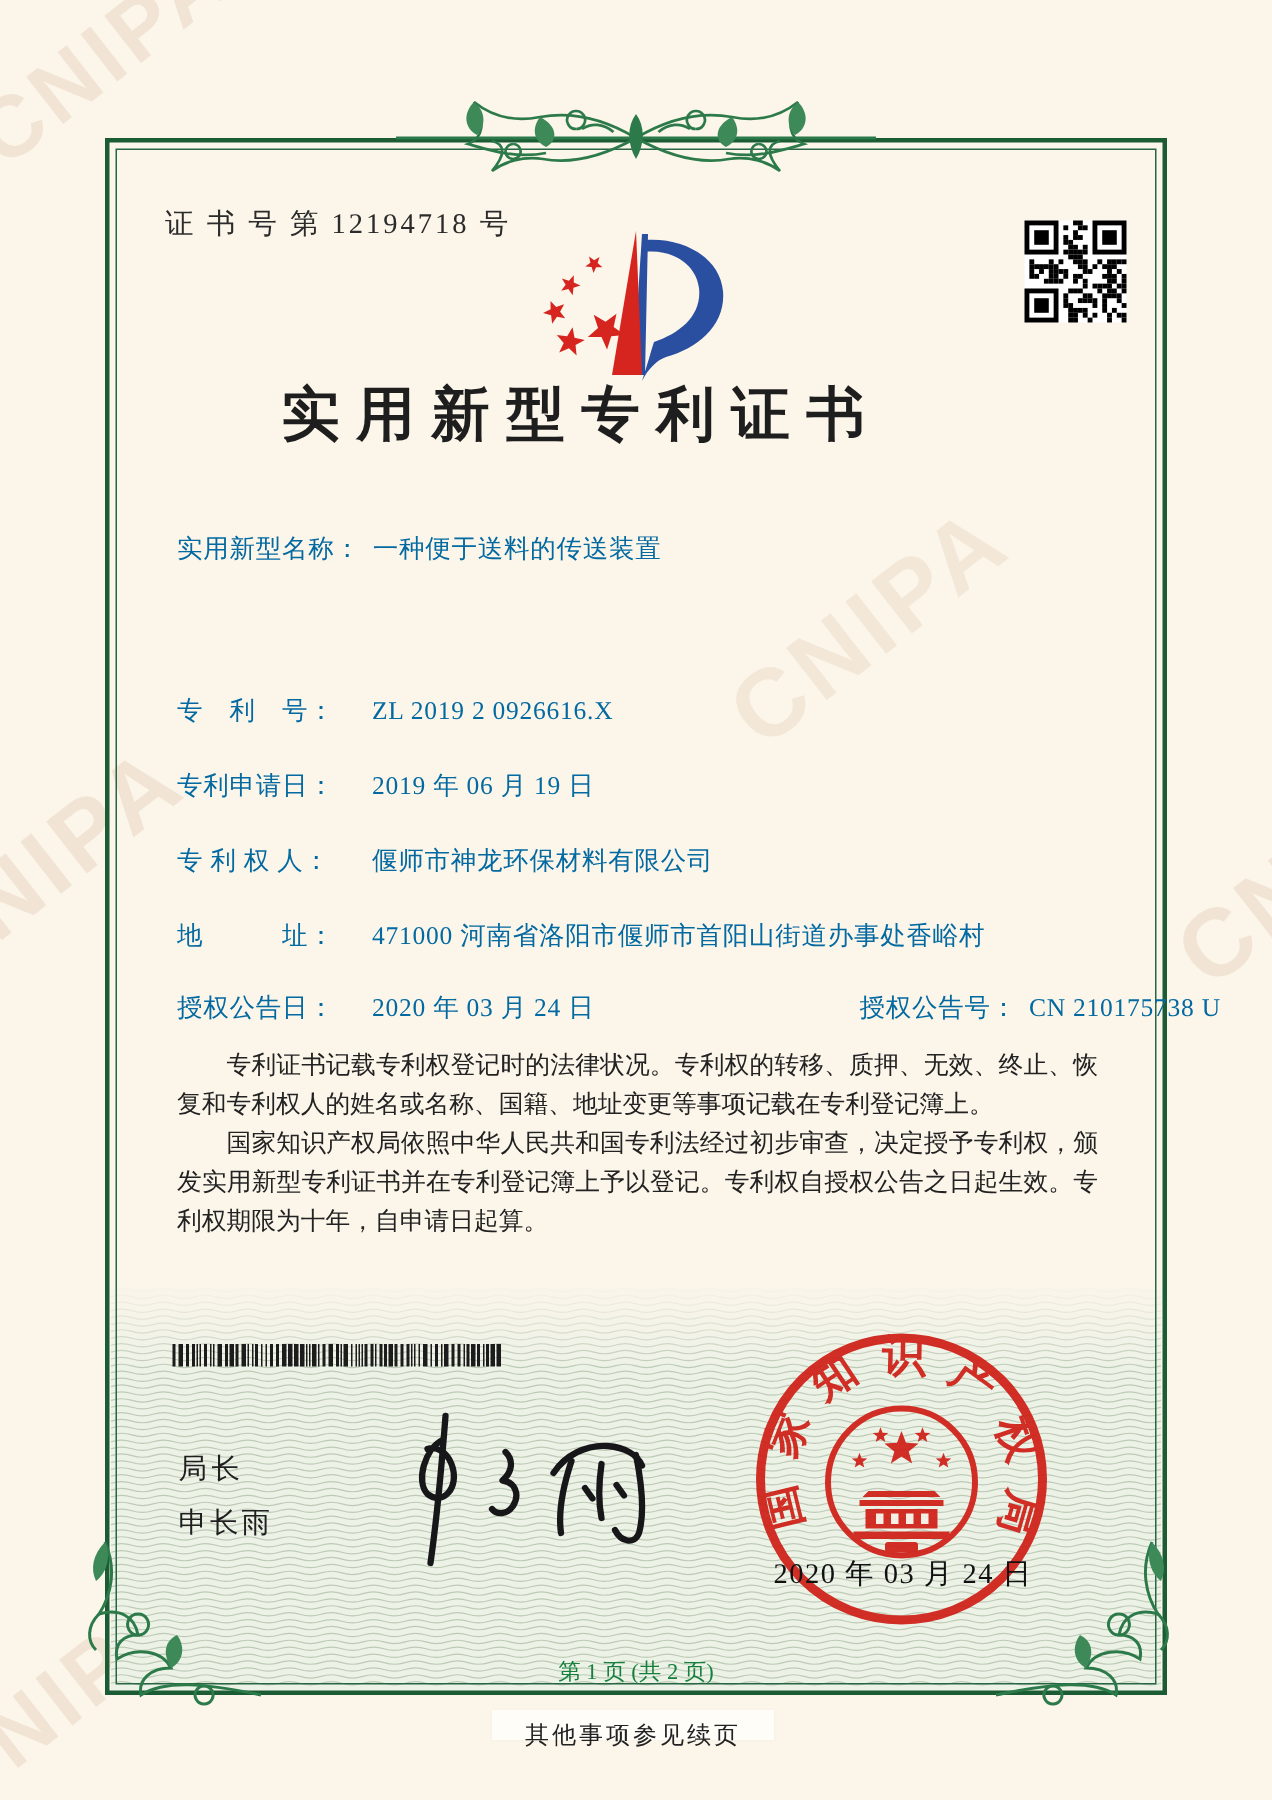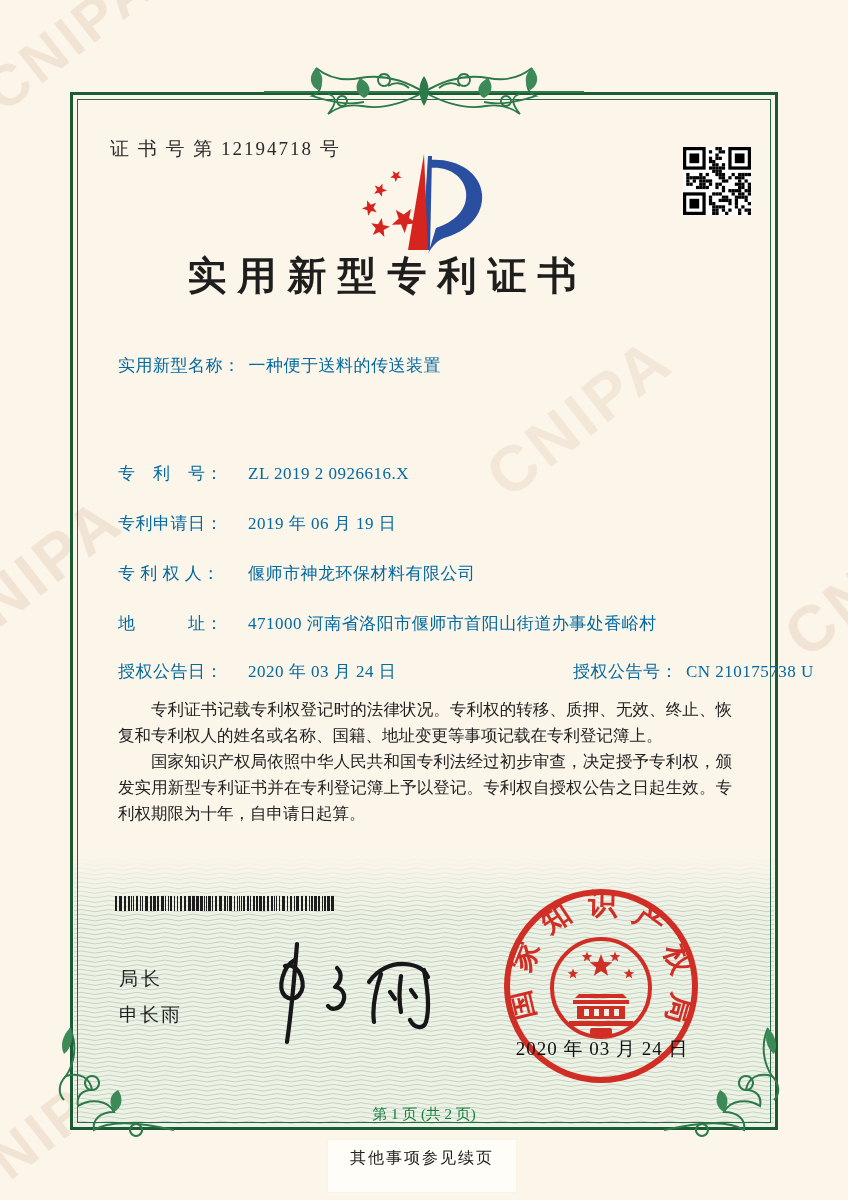--- a/index.html
+++ b/index.html
@@ -43,21 +43,21 @@
 
   .sig-title{position:absolute;left:119px;top:966px;font-size:19px;color:#1f1f1f;letter-spacing:3px;font-family:Liberation Serif, serif;}
   .sig-name{position:absolute;left:119px;top:1002px;font-size:19px;color:#1f1f1f;letter-spacing:2px;}
 
   .seal-date{position:absolute;left:512px;top:1036px;width:180px;text-align:center;
       font-size:19px;color:#111;letter-spacing:1px;z-index:6;}
 
   .page-number{position:absolute;left:74px;top:1093px;width:700px;text-align:center;
       font-size:15px;color:#15803d;z-index:7;margin-top:12px;}
 
-  .footer-note{position:absolute;left:328px;top:1140px;width:188px;height:52px;background:#fffdf8;
+  .footer-note{position:absolute;left:328px;top:1140px;width:188px;height:20px;background:#fffdf8;
       text-align:center;line-height:36px;font-size:16px;color:#222;letter-spacing:2px;
       box-shadow:0 0 2px rgba(0,0,0,0.04);}
 
   svg{position:absolute;overflow:visible;}
   #logo-svg{left:344px;top:128px;}
   #qr-svg{left:683px;top:147px;}
   #barcode-svg{left:115px;top:896px;}
   #signature-svg{left:225px;top:930px;z-index:5;}
   #seal-svg{left:495px;top:880px;z-index:4;}
   #wavy-svg{left:74px;top:856px;}

